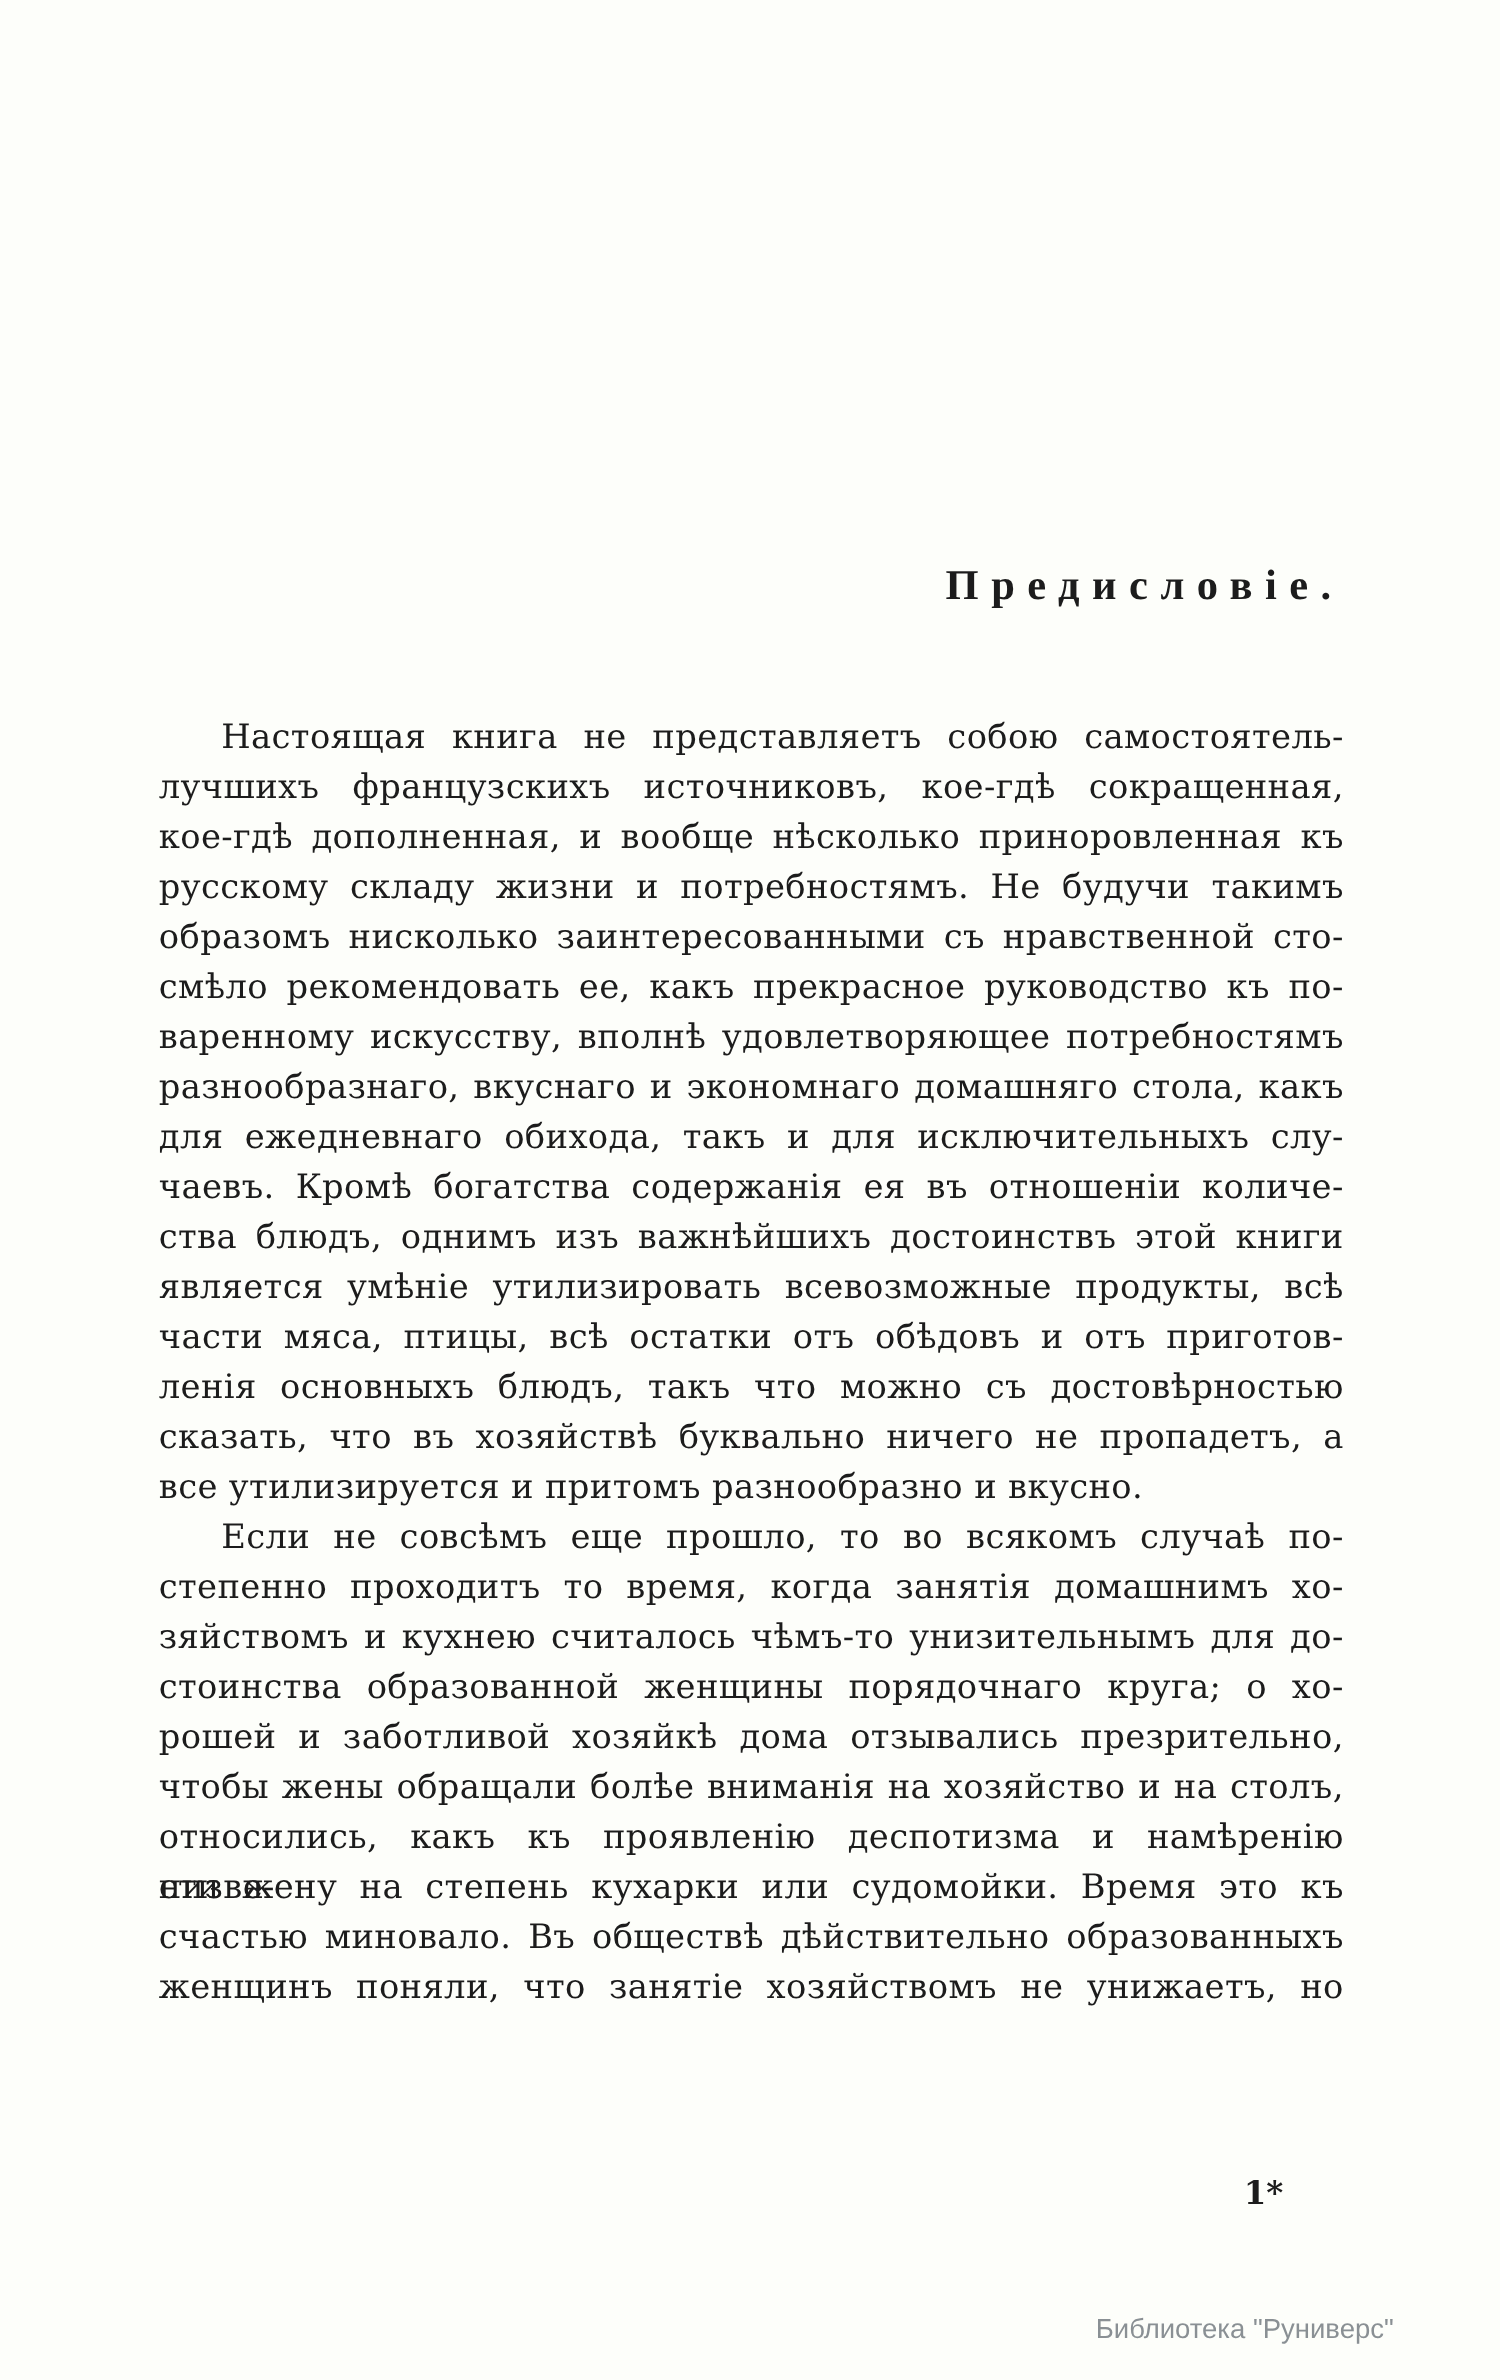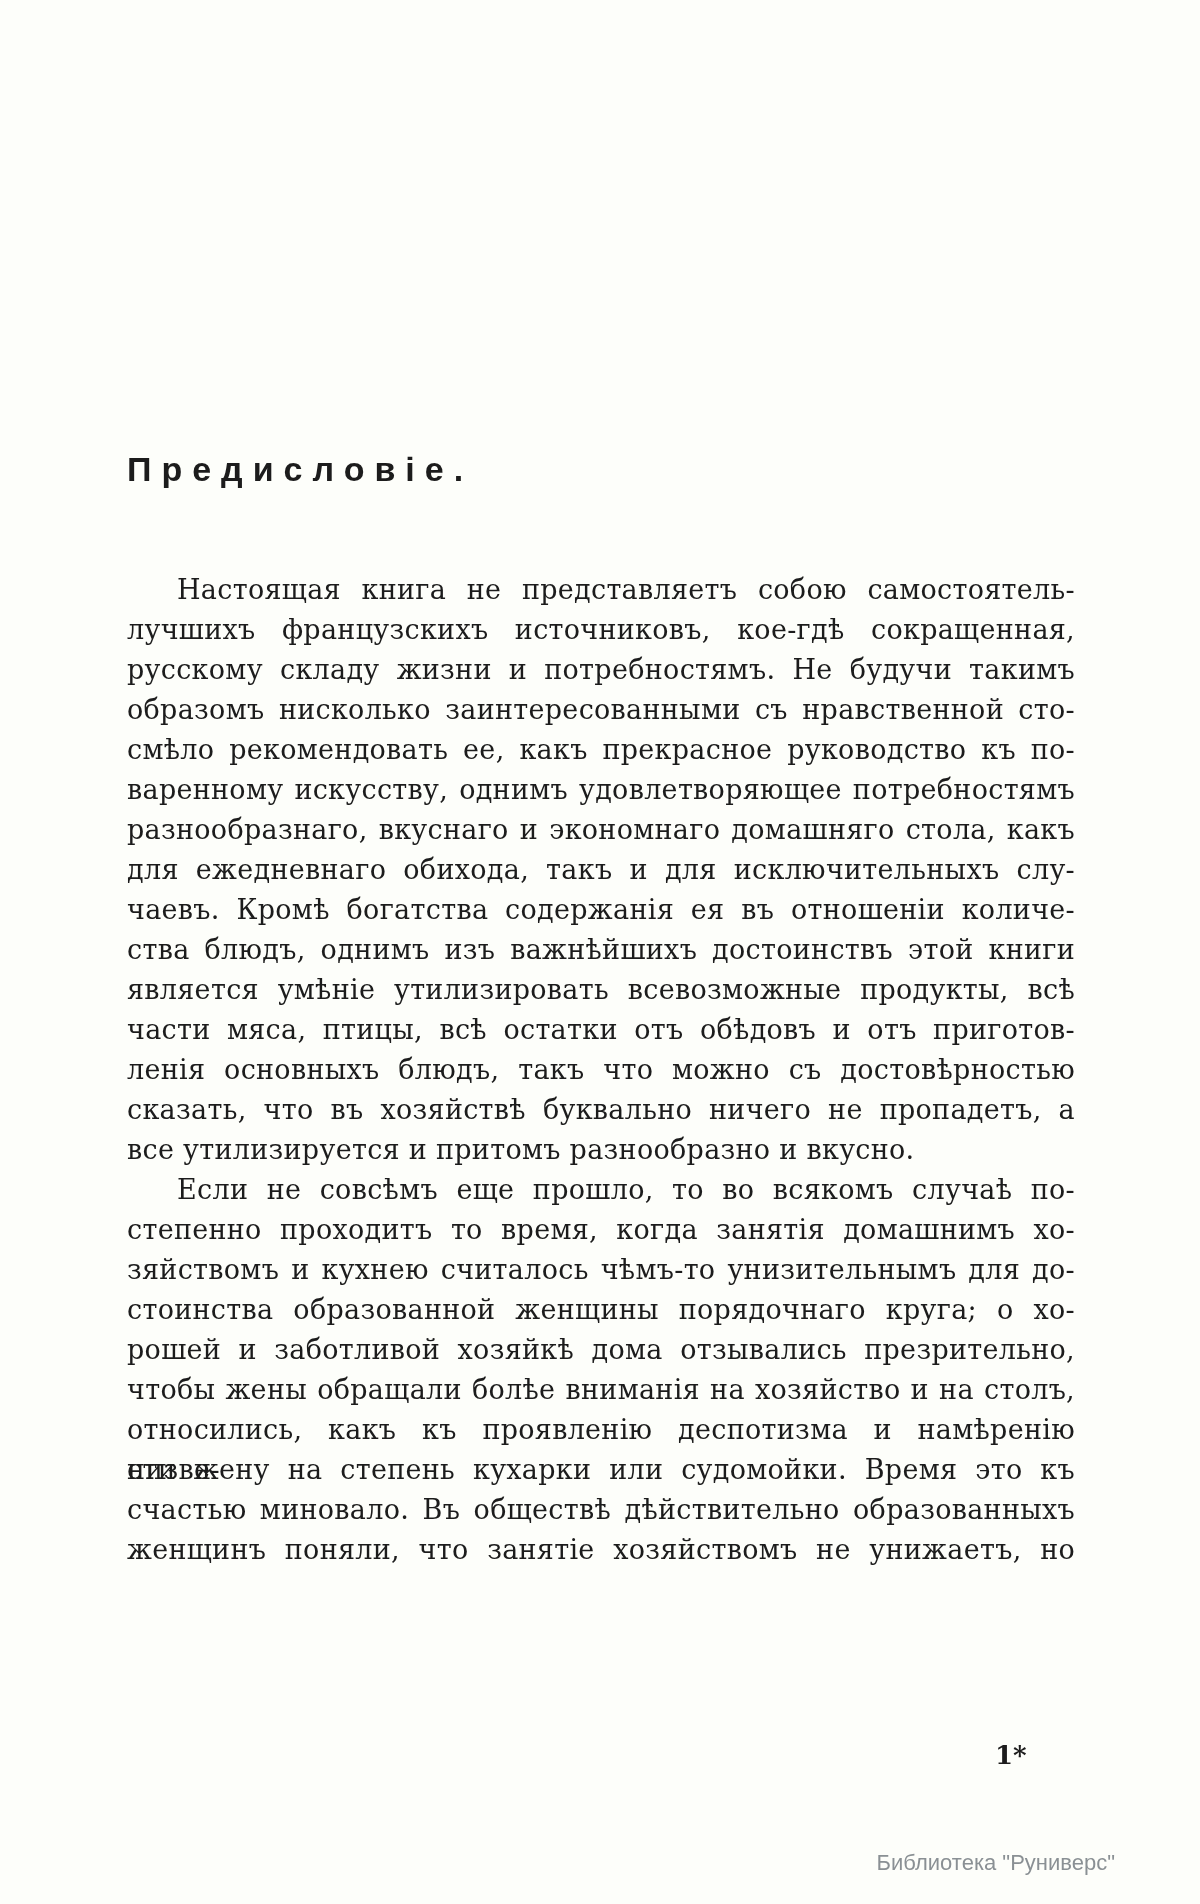--- a/index.html
+++ b/index.html
@@ -17,22 +17,22 @@
     overflow:hidden;
   }
   .page{
     position:absolute;inset:0;
   }
   .title{
     position:absolute;
     left:127px;width:948px;
     top:450px;
     margin:0;
-    text-align:left;
-    font-family:Liberation Sans, sans-serif;
+    text-align:right;
+    font-family:Liberation Serif, serif;
     font-size:34px;
     font-weight:bold;
     letter-spacing:10px;
     color:var(--ink);
   }
   .body-text{
     position:absolute;
     left:127px;top:570px;
     width:948px;
   }
@@ -73,24 +73,25 @@
 <body>
 
 <div class="page">
 
   <h1 class="title">Предисловіе.</h1>
 
   <div class="body-text" id="body-text">
       <div>
         <div class="line indent">Настоящая книга не представляетъ собою самостоятель-</div>
         <div class="line">лучшихъ французскихъ источниковъ, кое-гдѣ сокращенная,</div>
+        <div class="line">кое-гдѣ дополненная, и вообще нѣсколько приноровленная къ</div>
         <div class="line">русскому складу жизни и потребностямъ. Не будучи такимъ</div>
         <div class="line">образомъ нисколько заинтересованными съ нравственной сто-</div>
         <div class="line">смѣло рекомендовать ее, какъ прекрасное руководство къ по-</div>
-        <div class="line">варенному искусству, однимъ удовлетворяющее потребностямъ</div>
+        <div class="line">варенному искусству, вполнѣ удовлетворяющее потребностямъ</div>
         <div class="line">разнообразнаго, вкуснаго и экономнаго домашняго стола, какъ</div>
         <div class="line">для ежедневнаго обихода, такъ и для исключительныхъ слу-</div>
         <div class="line">чаевъ. Кромѣ богатства содержанія ея въ отношеніи количе-</div>
         <div class="line">ства блюдъ, однимъ изъ важнѣйшихъ достоинствъ этой книги</div>
         <div class="line">является умѣніе утилизировать всевозможные продукты, всѣ</div>
         <div class="line">части мяса, птицы, всѣ остатки отъ обѣдовъ и отъ приготов-</div>
         <div class="line">ленія основныхъ блюдъ, такъ что можно съ достовѣрностью</div>
         <div class="line">сказать, что въ хозяйствѣ буквально ничего не пропадетъ, а</div>
         <div class="line no-stretch">все утилизируется и притомъ разнообразно и вкусно.</div>
       </div>

